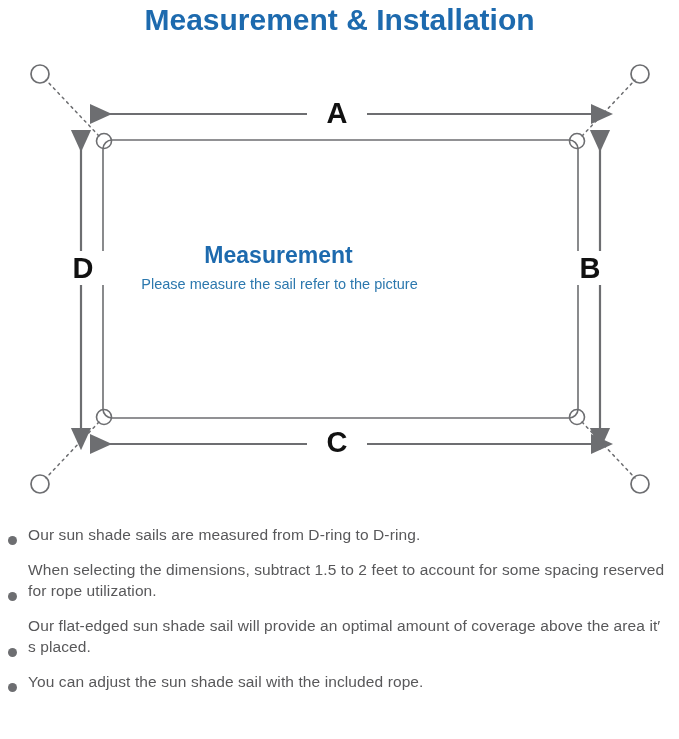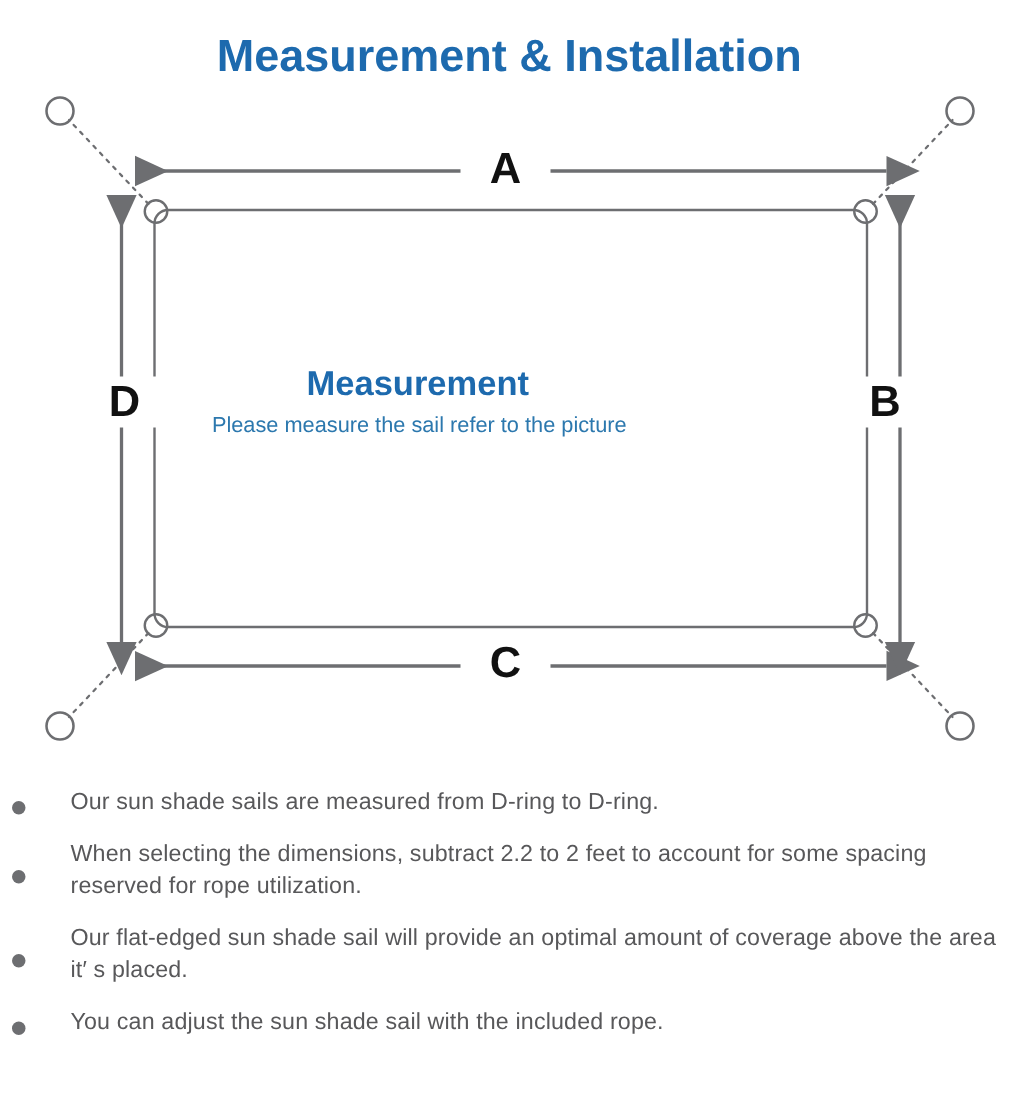--- a/index.html
+++ b/index.html
@@ -20,21 +20,21 @@
     position: absolute;
     left: 0; top: 0;
     width: 679px;
     height: 739px;
   }
 
   
   .title {
     position: absolute;
     left: 0;
-    top: 18px;
+    top: 0;
     width: 679px;
     text-align: center;
     font-size: 30px;
     font-weight: bold;
     color: #1D6AAE;
     letter-spacing: 0px;
     line-height: 40px;
     white-space: nowrap;
   }
 
@@ -88,24 +88,23 @@
   
   #notes {
     position: absolute;
     left: 0;
     top: 524px;
     width: 679px;
   }
   .note {
     position: relative;
     display: flex;
-    align-items: center;
+    align-items: flex-end;
     padding: 0 8px 0 8px;
     margin-bottom: 14px;
-    gap: 19px;
   }
   .note-bullet {
     flex: 0 0 auto;
     width: 9px;
     height: 9px;
     border-radius: 50%;
     background: #6d6e71;
     margin-top: 8px;
     margin-right: 11px;
   }
@@ -194,21 +193,21 @@
     <div class="dim-label dim-d">D</div>
   </div>
 
   <div id="notes">
     <div class="note">
       <span class="note-bullet"></span>
       <span class="note-text">Our sun shade sails are measured from D-ring to D-ring.</span>
     </div>
     <div class="note">
       <span class="note-bullet"></span>
-      <span class="note-text">When selecting the dimensions, subtract 2.2 to 2 feet to account for some spacing reserved for rope utilization.</span>
+      <span class="note-text">When selecting the dimensions, subtract 1.5 to 2 feet to account for some spacing reserved for rope utilization.</span>
     </div>
     <div class="note">
       <span class="note-bullet"></span>
       <span class="note-text">Our flat-edged sun shade sail will provide an optimal amount of coverage above the area it′ s placed.</span>
     </div>
     <div class="note">
       <span class="note-bullet"></span>
       <span class="note-text">You can adjust the sun shade sail with the included rope.</span>
     </div>
   </div>

